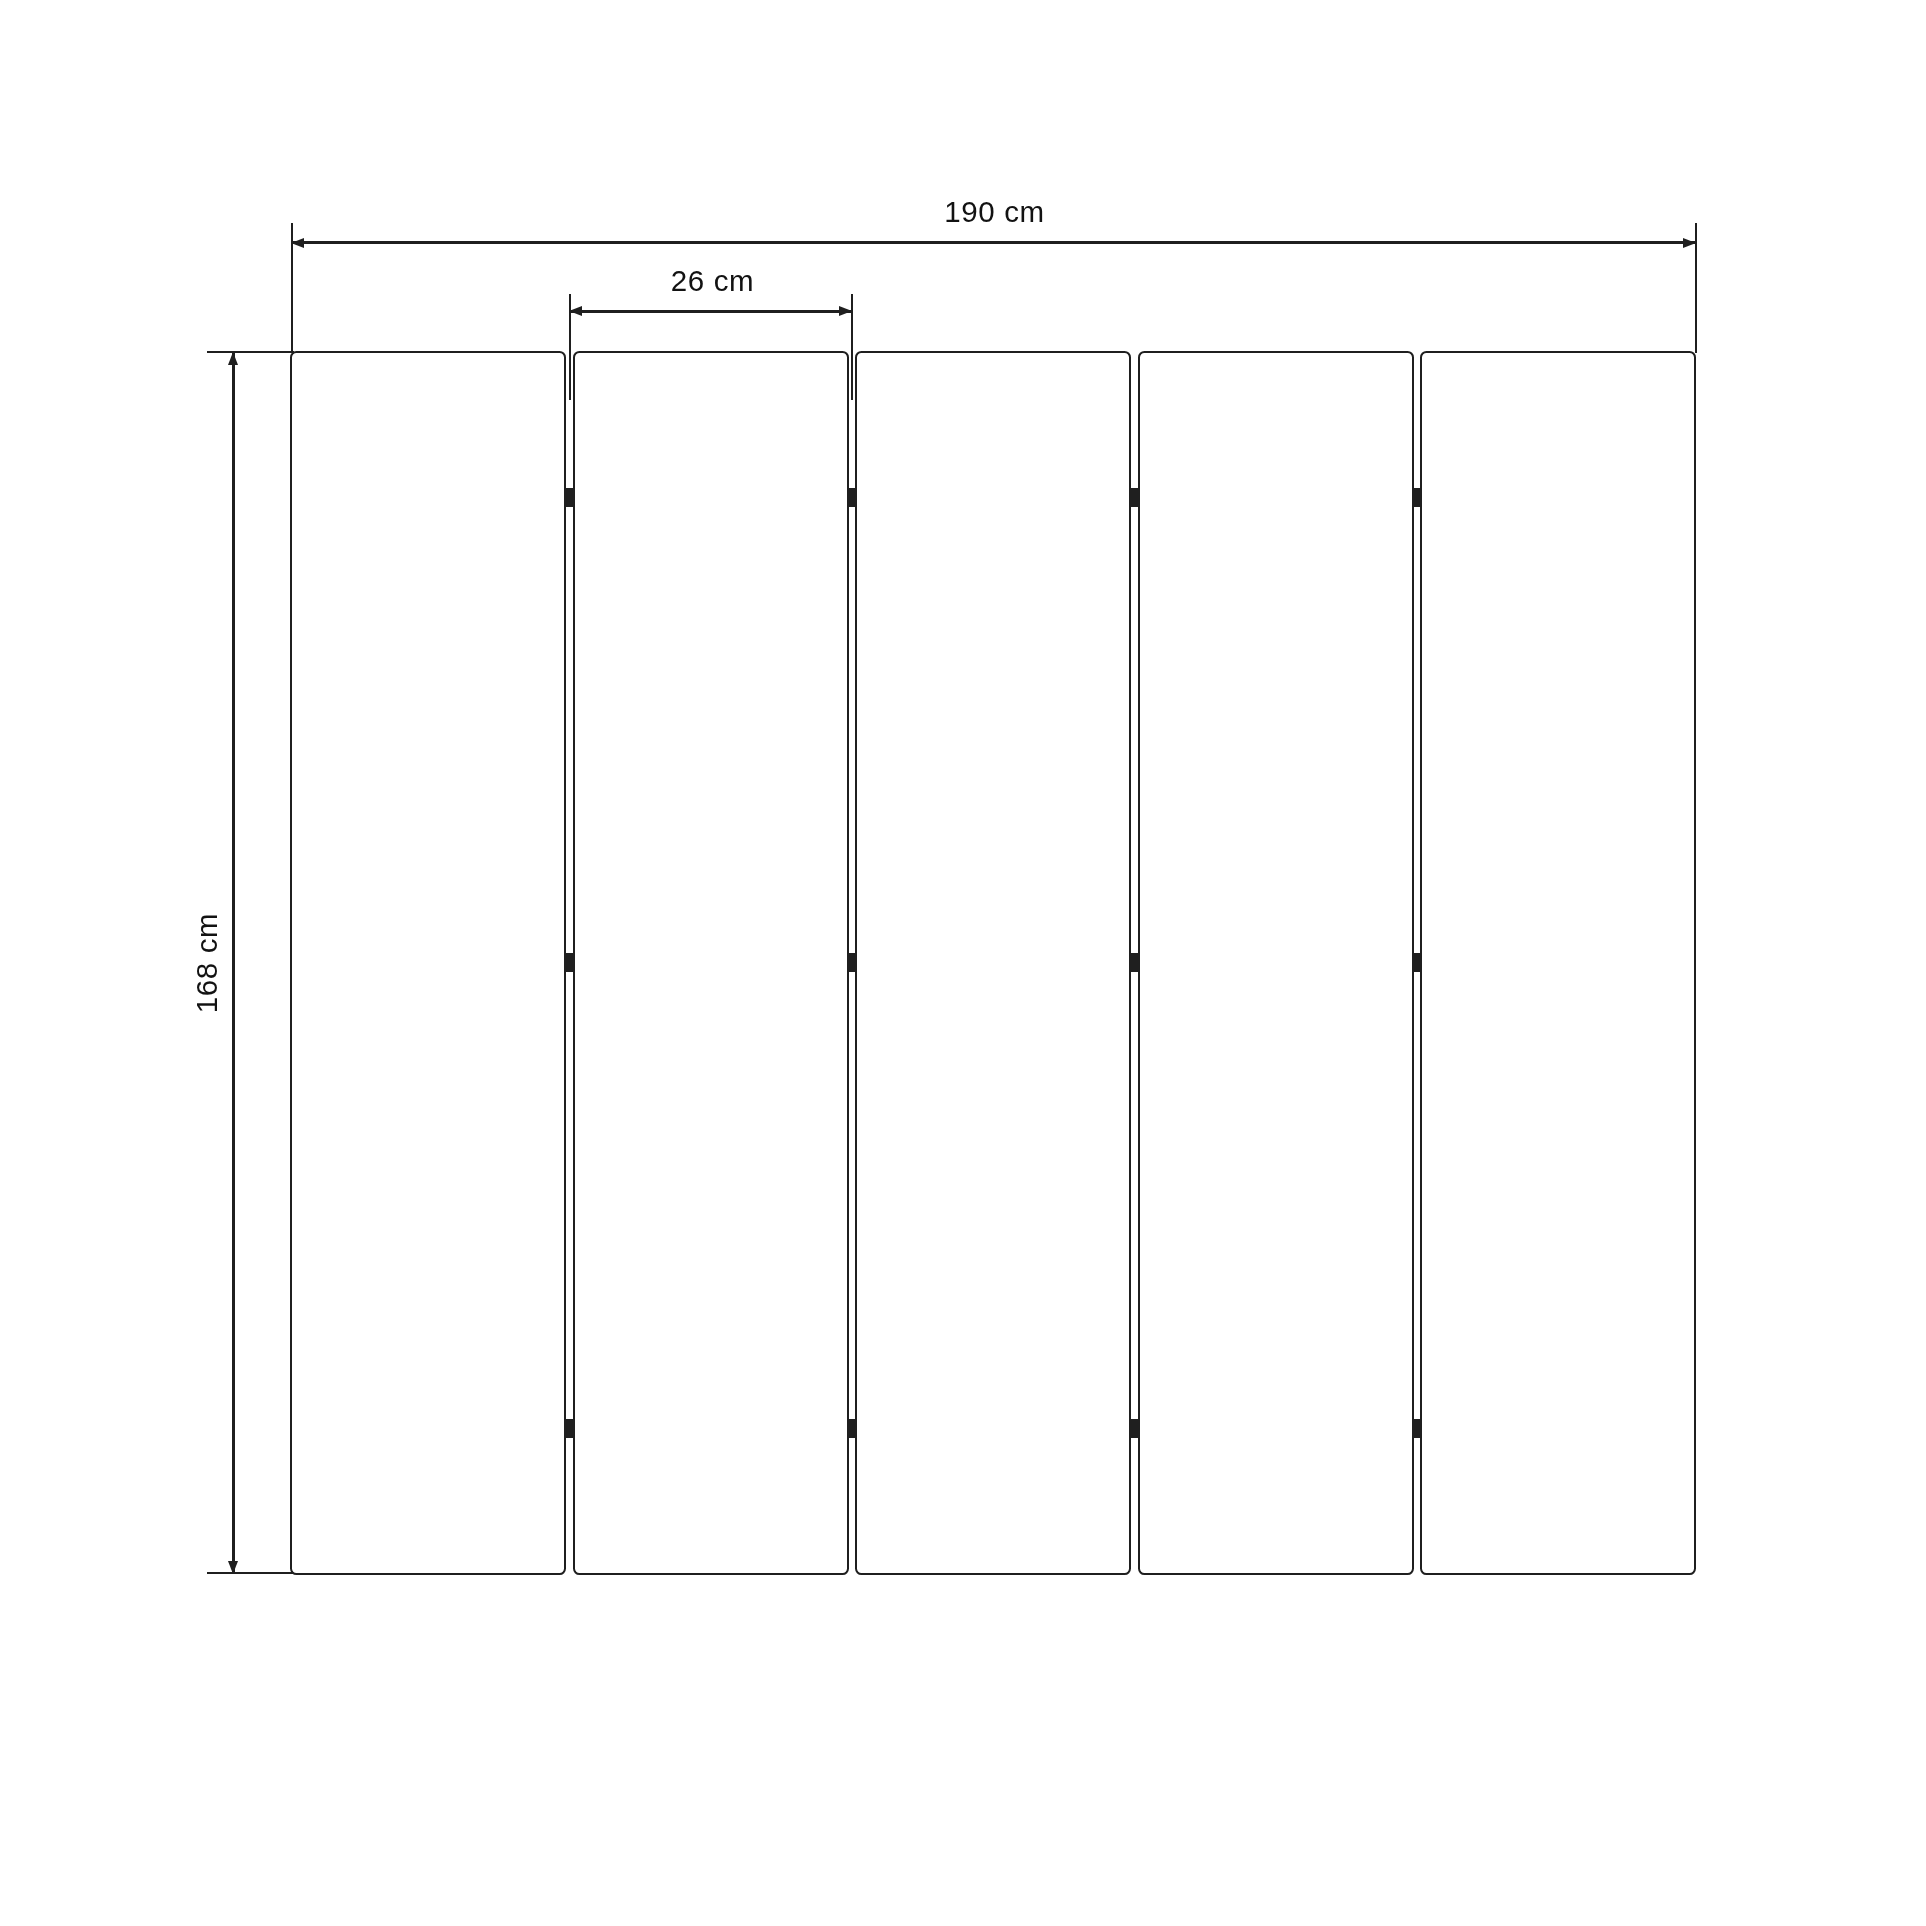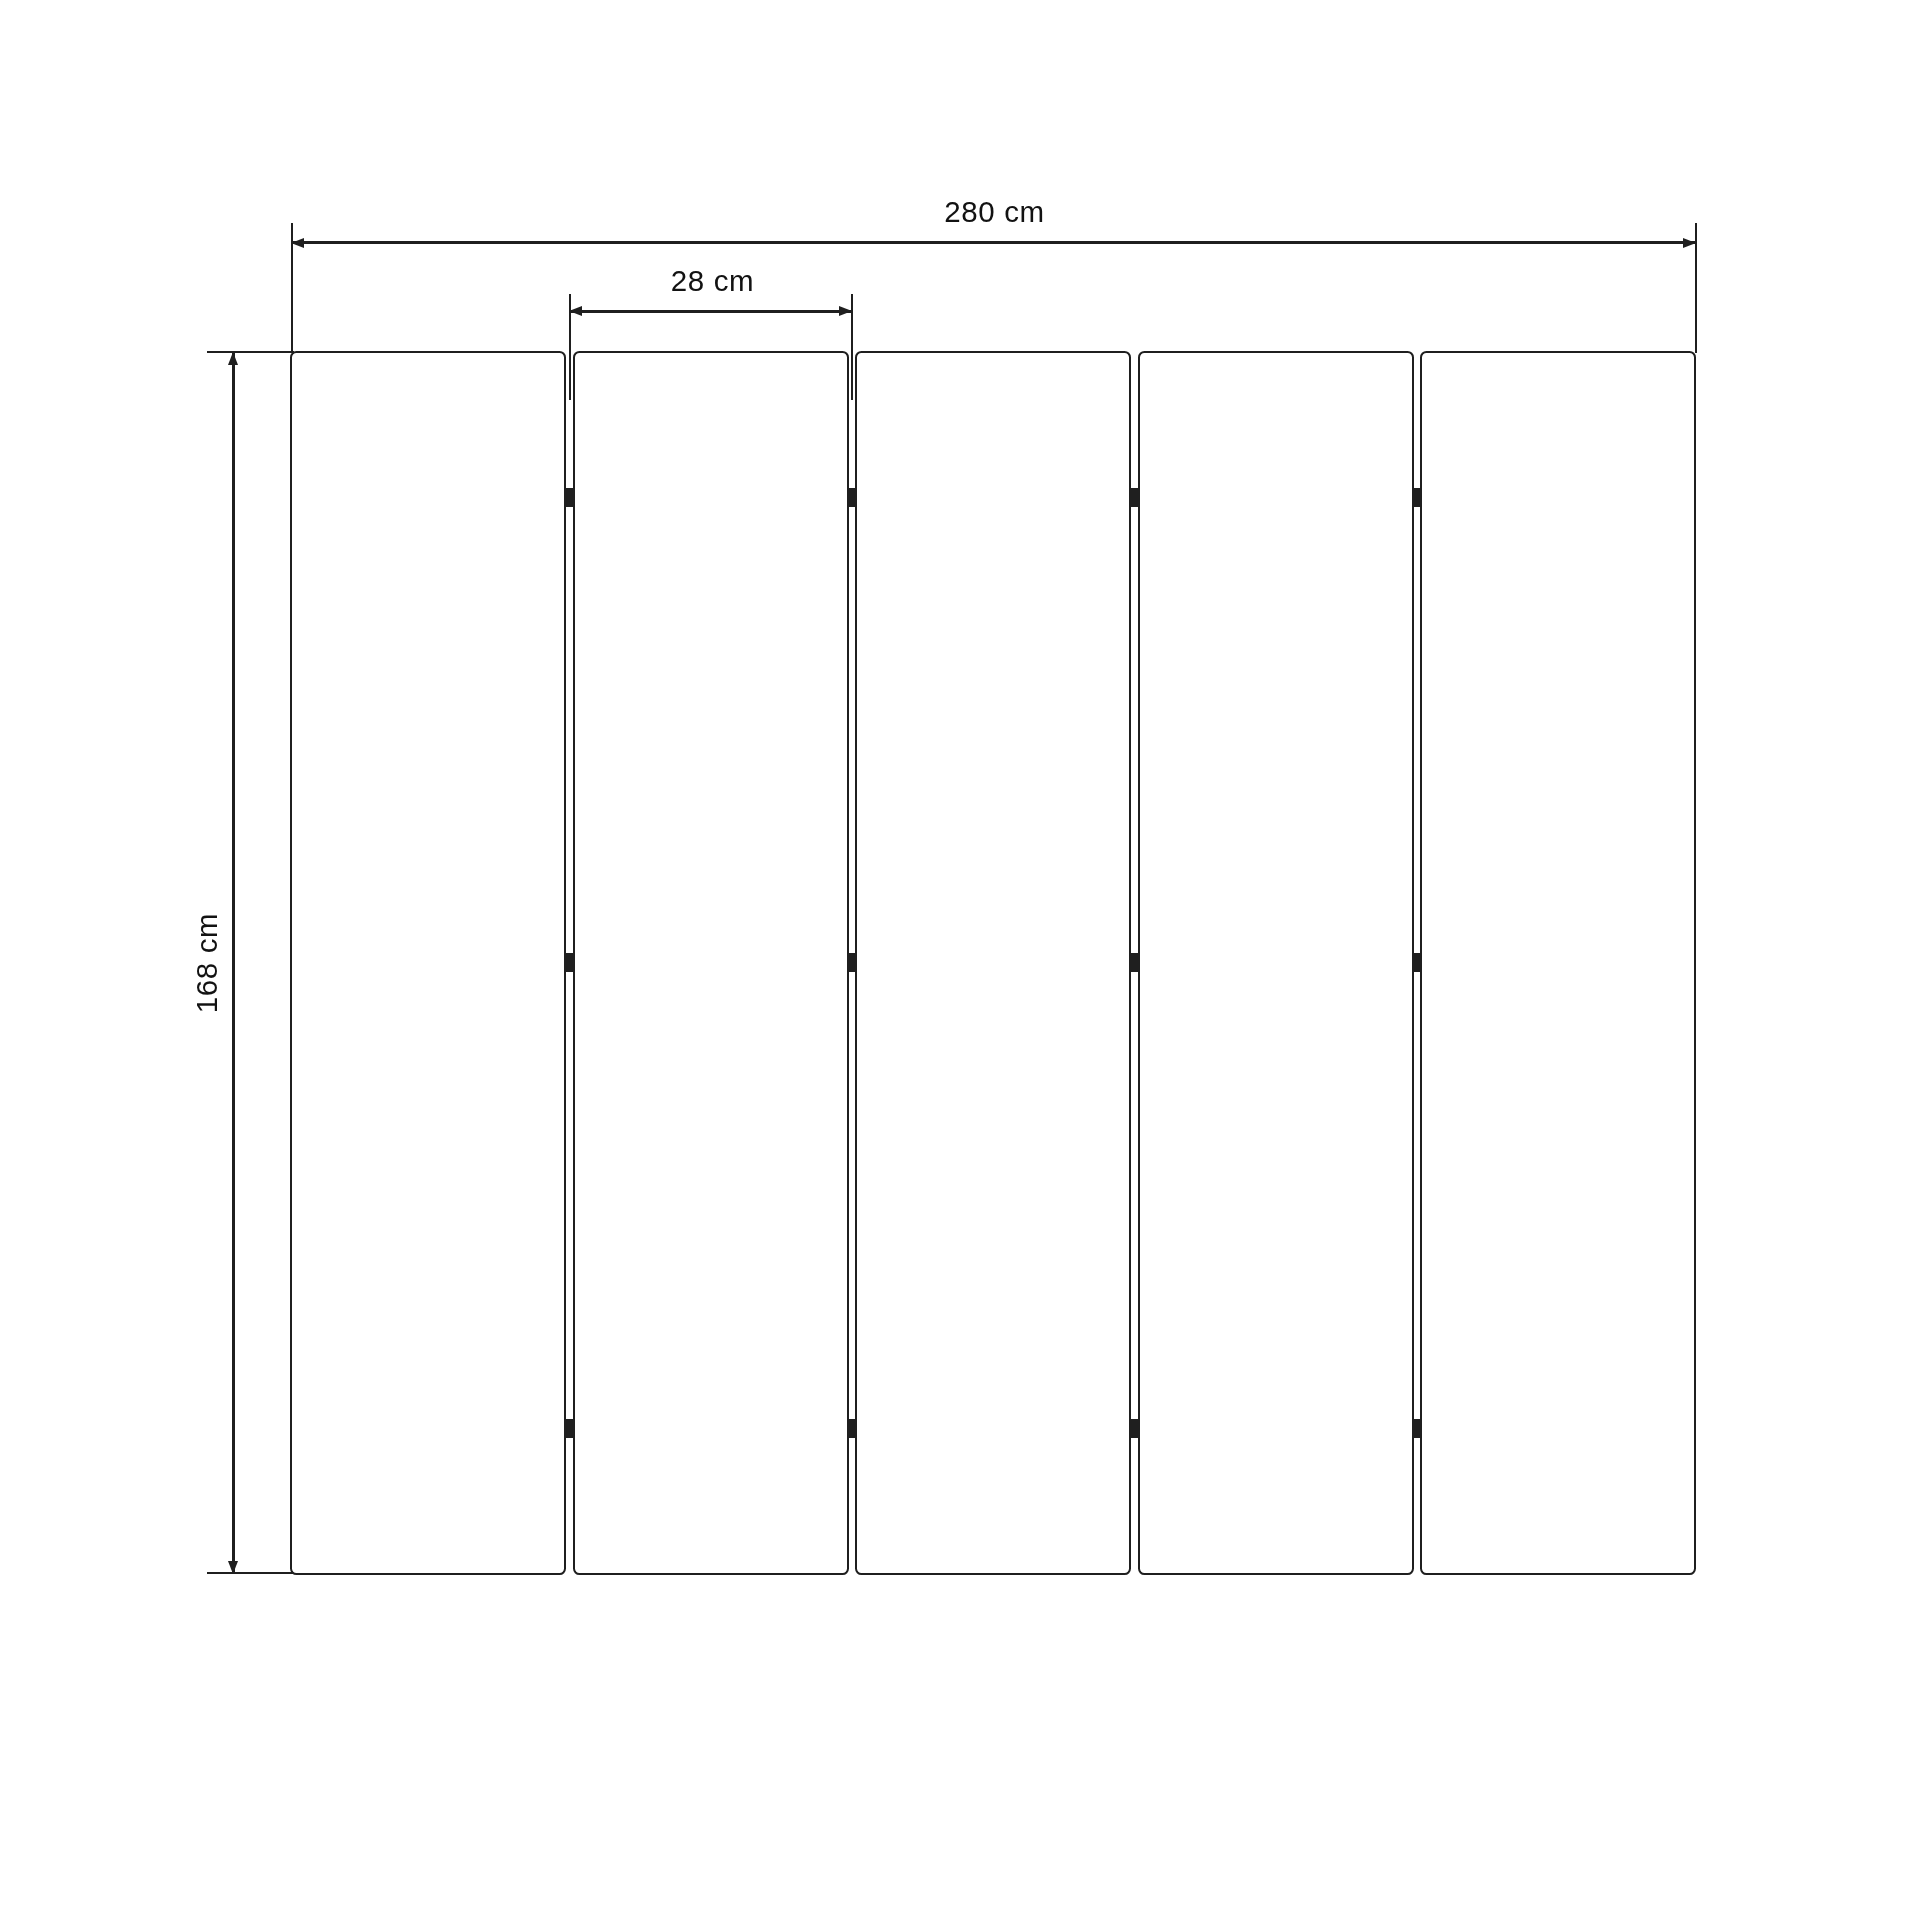--- a/index.html
+++ b/index.html
@@ -47,28 +47,28 @@
     border:2.6px solid var(--line);
     border-radius:6.4px;
   }
   .hinge{position:absolute;background:var(--line);}
 </style>
 </head>
 <body>
 
 <div class="canvas">
 
-  <div class="dim-label" style="left:898px;top:194px;">280 cm</div>
+  <div class="dim-label" style="left:898px;top:194px;">190 cm</div>
   <div class="dim-line h" style="left:291px;top:241px;width:1405px;"></div>
   <div class="arrow left" style="left:291px;top:238px;"></div>
   <div class="arrow right" style="left:1683px;top:238px;"></div>
   <div class="ext-line v" style="left:291px;top:223px;height:130px;"></div>
   <div class="ext-line v" style="left:1695px;top:223px;height:130px;"></div>
 
-  <div class="dim-label" style="left:616px;top:263px;">28 cm</div>
+  <div class="dim-label" style="left:616px;top:263px;">26 cm</div>
   <div class="dim-line h" style="left:569px;top:310px;width:282px;"></div>
   <div class="arrow left" style="left:569px;top:306px;"></div>
   <div class="arrow right" style="left:839px;top:306px;"></div>
   <div class="ext-line v" style="left:569px;top:294px;height:106px;"></div>
   <div class="ext-line v" style="left:851px;top:294px;height:106px;"></div>
 
   <div class="dim-label rotated" style="left:110px;top:945px;">168 cm</div>
   <div class="dim-line v" style="left:232px;top:352px;height:1222px;"></div>
   <div class="arrow up" style="left:228px;top:352px;"></div>
   <div class="arrow down" style="left:228px;top:1561px;"></div>

